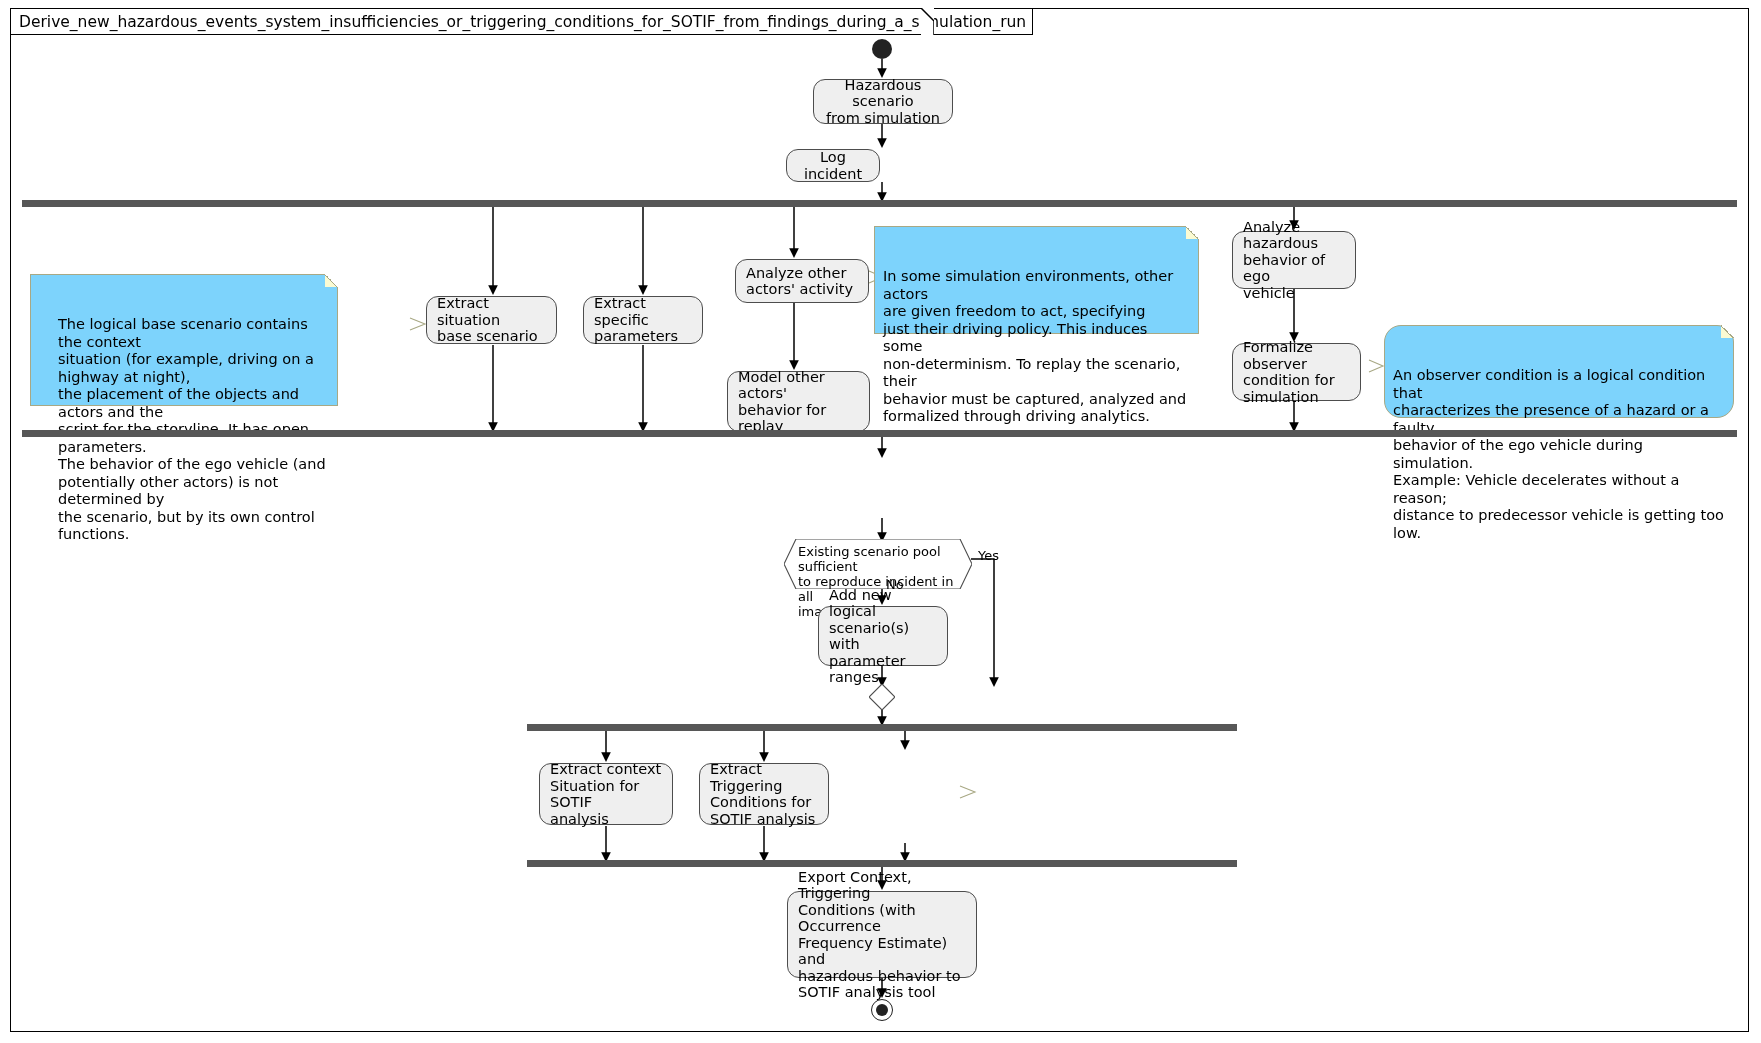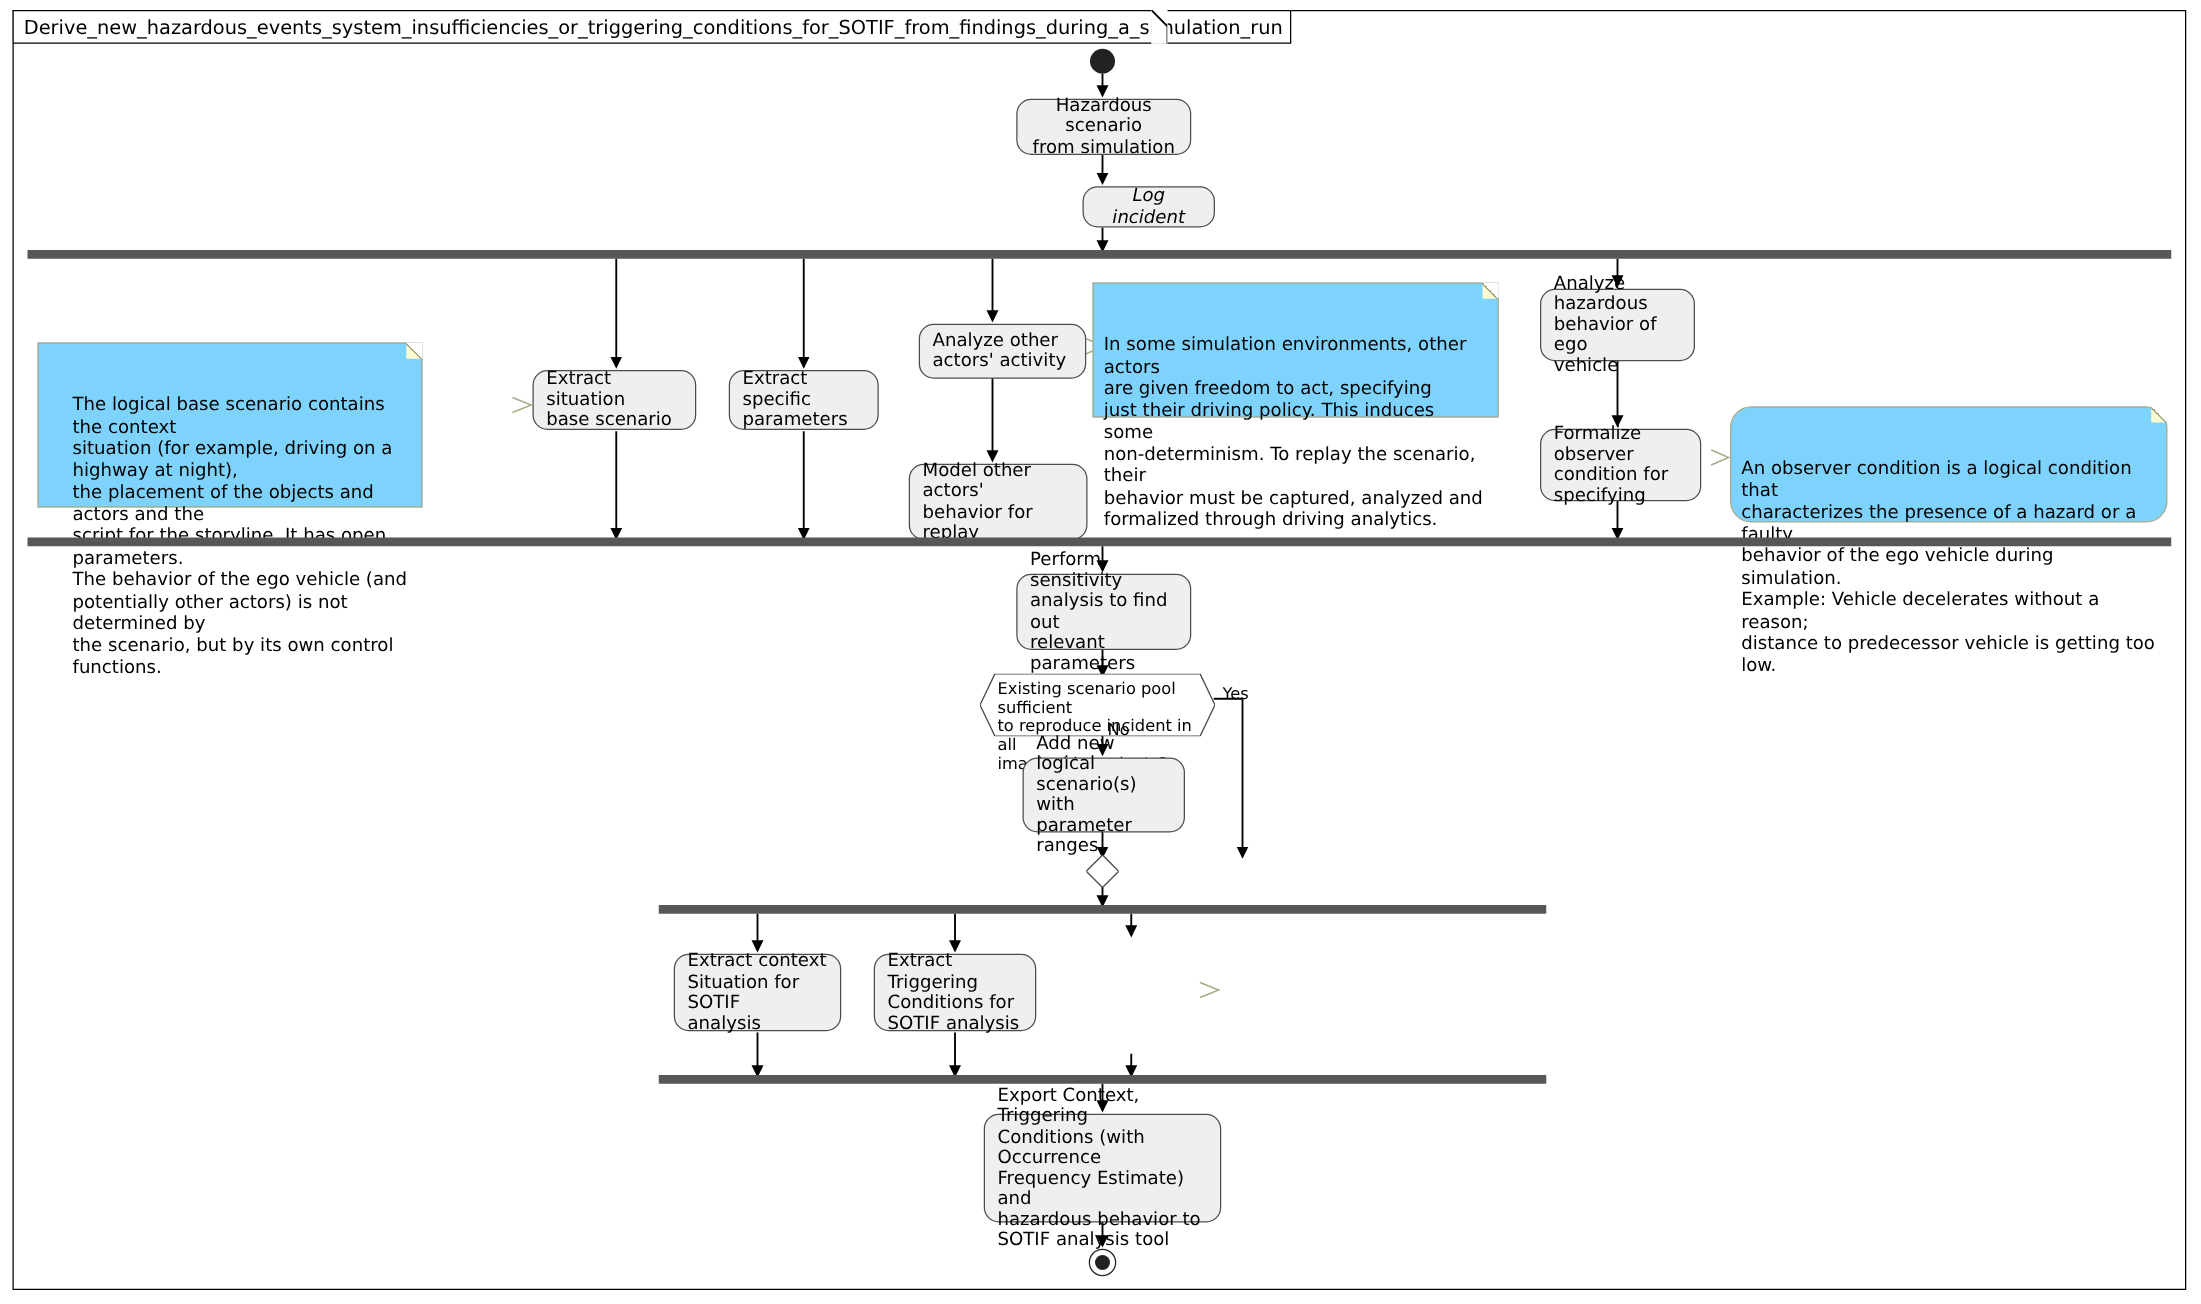--- a/index.html
+++ b/index.html
@@ -242,21 +242,21 @@
     </g>
   </svg>
 
   <div class="start-node" style="left:872px; top:39px;"></div>
 
   <div class="node activity center" style="left:813px; top:79px; width:140px; height:45px;">
     <span>Hazardous scenario
 from simulation</span>
   </div>
 
-  <div class="node activity center" style="left:866px; top:149px; width:106px; height:33px;font-style:italic;">
+  <div class="node activity center" style="left:786px; top:149px; width:94px; height:33px;">
     <span>Log incident</span>
   </div>
 
   <div class="bar" style="left:22px; top:200px; width:1715px;"></div>
 
   <div class="node note" style="left:30px; top:274px; width:308px; height:132px;padding-left:27px;">
     <div class="fold"></div>
     <span>The logical base scenario contains the context
 situation (for example, driving on a highway at night),
 the placement of the objects and actors and the
@@ -298,39 +298,34 @@
 
   <div class="node activity left" style="left:1232px; top:231px; width:124px; height:58px;">
     <span>Analyze hazardous
 behavior of ego
 vehicle</span>
   </div>
 
   <div class="node activity left" style="left:1232px; top:343px; width:129px; height:58px;">
     <span>Formalize observer
 condition for
-specifying</span>
+simulation</span>
   </div>
 
   <div class="node note" style="left:1384px; top:325px; width:350px; height:93px;border-radius:17px;">
     <div class="fold"></div>
     <span>An observer condition is a logical condition that
 characterizes the presence of a hazard or a faulty
 behavior of the ego vehicle during simulation.
 Example: Vehicle decelerates without a reason;
 distance to predecessor vehicle is getting too low.</span>
   </div>
 
   <div class="bar" style="left:22px; top:430px; width:1715px;"></div>
 
-  <div class="node activity left" style="left:813px; top:459px; width:140px; height:61px;">
-    <span>Perform sensitivity
-analysis to find out
-relevant parameters</span>
-  </div>
 
   <div class="decision" style="left:784px; top:539px; width:188px; height:50px;">
     <svg class="hex-svg" width="188" height="50" viewBox="0 0 188 50">
       <path d="M12,0 L176,0 L188,25 L176,50 L12,50 L0,25 Z" fill="#ffffff" stroke="#4d4d4d" stroke-width="1.1"></path>
     </svg>
     <div class="hex-text">Existing scenario pool sufficient
 to reproduce incident in all
 imaginable variants?</div>
   </div>
 

